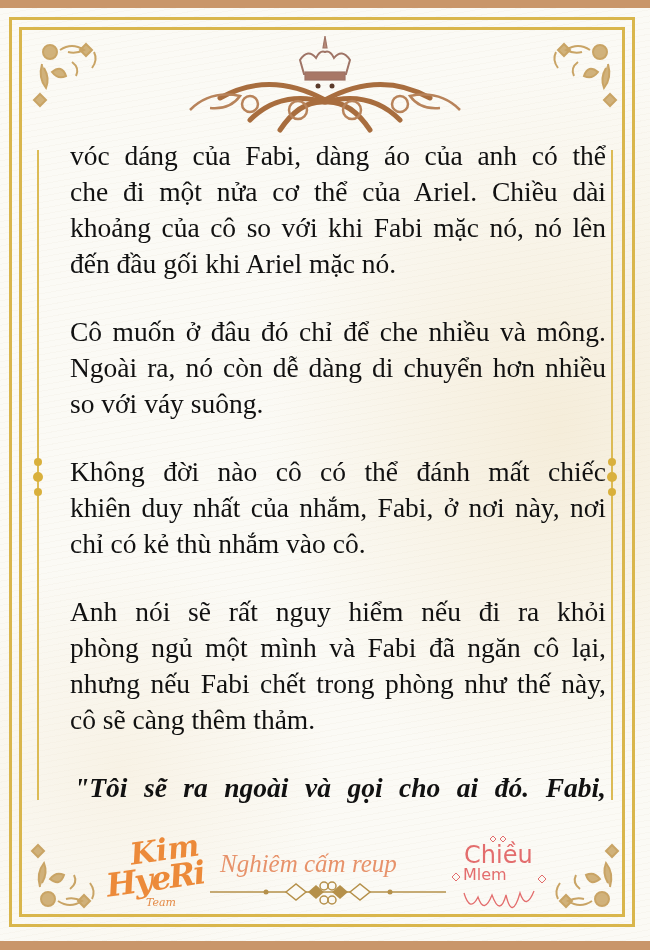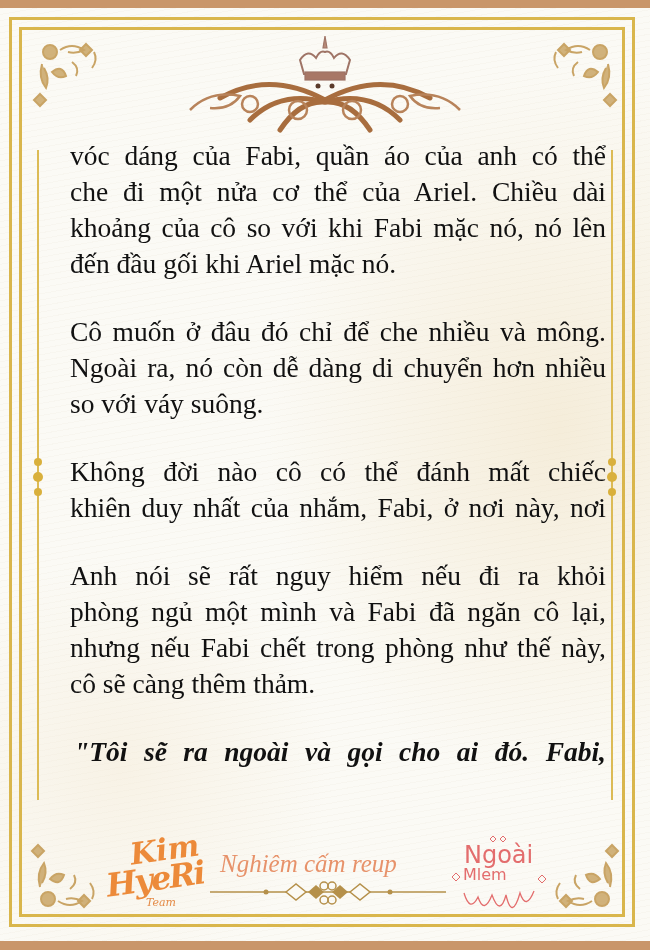--- a/index.html
+++ b/index.html
@@ -151,33 +151,34 @@
     <circle cx="220" cy="74" r="8"></circle>
     <circle cx="118" cy="80" r="9"></circle>
     <circle cx="172" cy="80" r="9"></circle>
   </g>
   <circle cx="138" cy="56" r="2.5" fill="#5a3a2a"></circle>
   <circle cx="152" cy="56" r="2.5" fill="#5a3a2a"></circle>
 </svg>
 
 <div class="content">
   <p>
-    <span class="line">vóc dáng của Fabi, quần áo của anh có thể</span>
+    <span class="line">vóc dáng của Fabi, dàng áo của anh có thể</span>
     <span class="line">che đi một nửa cơ thể của Ariel. Chiều dài</span>
     <span class="line">khoảng của cô so với khi Fabi mặc nó, nó lên</span>
     <span class="line last">đến đầu gối khi Ariel mặc nó.</span>
   </p>
   <p>
     <span class="line">Cô muốn ở đâu đó chỉ để che nhiều và mông.</span>
     <span class="line">Ngoài ra, nó còn dễ dàng di chuyển hơn nhiều</span>
     <span class="line last">so với váy suông.</span>
   </p>
   <p>
     <span class="line">Không đời nào cô có thể đánh mất chiếc</span>
     <span class="line">khiên duy nhất của nhắm, Fabi, ở nơi này, nơi</span>
+    <span class="line last">chỉ có kẻ thù nhắm vào cô.</span>
   </p>
   <p>
     <span class="line">Anh nói sẽ rất nguy hiểm nếu đi ra khỏi</span>
     <span class="line">phòng ngủ một mình và Fabi đã ngăn cô lại,</span>
     <span class="line">nhưng nếu Fabi chết trong phòng như thế này,</span>
     <span class="line last">cô sẽ càng thêm thảm.</span>
   </p>
   <p class="quote">
     <span class="line">"Tôi sẽ ra ngoài và gọi cho ai đó. Fabi,</span>
   </p>
@@ -199,21 +200,21 @@
   <path d="M142 12 L152 4 L162 12 L152 20 Z" fill="#fbfaf5" stroke="#b5904a" stroke-width="1.5"></path>
   <path d="M100 12 L108 5 L116 12 L108 19 Z" fill="#b5904a"></path>
   <path d="M124 12 L132 5 L140 12 L132 19 Z" fill="#b5904a"></path>
   <circle cx="116" cy="6" r="4" fill="none" stroke="#b5904a" stroke-width="1.5"></circle>
   <circle cx="124" cy="6" r="4" fill="none" stroke="#b5904a" stroke-width="1.5"></circle>
   <circle cx="116" cy="20" r="4" fill="none" stroke="#b5904a" stroke-width="1.5"></circle>
   <circle cx="124" cy="20" r="4" fill="none" stroke="#b5904a" stroke-width="1.5"></circle>
 </svg>
 
 <div class="logo-dong">
-  <span class="d1">Ngoài</span>
+  <span class="d1">Chiều</span>
   <span class="d2">Mlem</span>
   <svg style="position:absolute;left:0;top:0;" width="100" height="90" viewBox="0 0 100 90">
     <path d="M14 58 Q20 78 28 62 Q34 80 42 60 Q50 82 56 60 Q62 86 70 58 Q76 76 84 56" fill="none" stroke="#e36d6d" stroke-width="1.3"></path>
     <path d="M40 4 l3 3 l3 -3 l-3 -3 Z M50 4 l3 3 l3 -3 l-3 -3 Z" fill="none" stroke="#e36d6d" stroke-width="1"></path>
     <path d="M2 42 l4 4 l4 -4 l-4 -4 Z M88 44 l4 4 l4 -4 l-4 -4 Z" fill="none" stroke="#e36d6d" stroke-width="1"></path>
   </svg>
 </div>
 
 <div class="strip bottom"></div>
 

